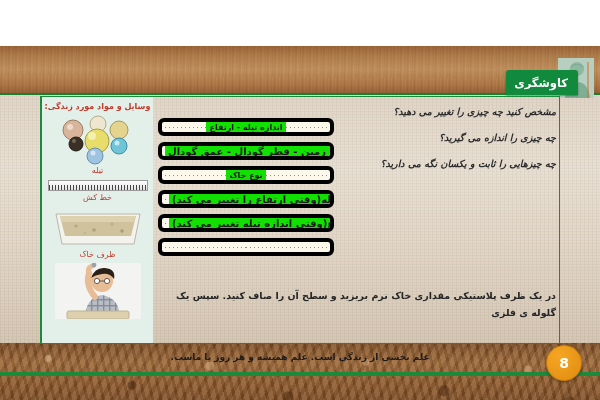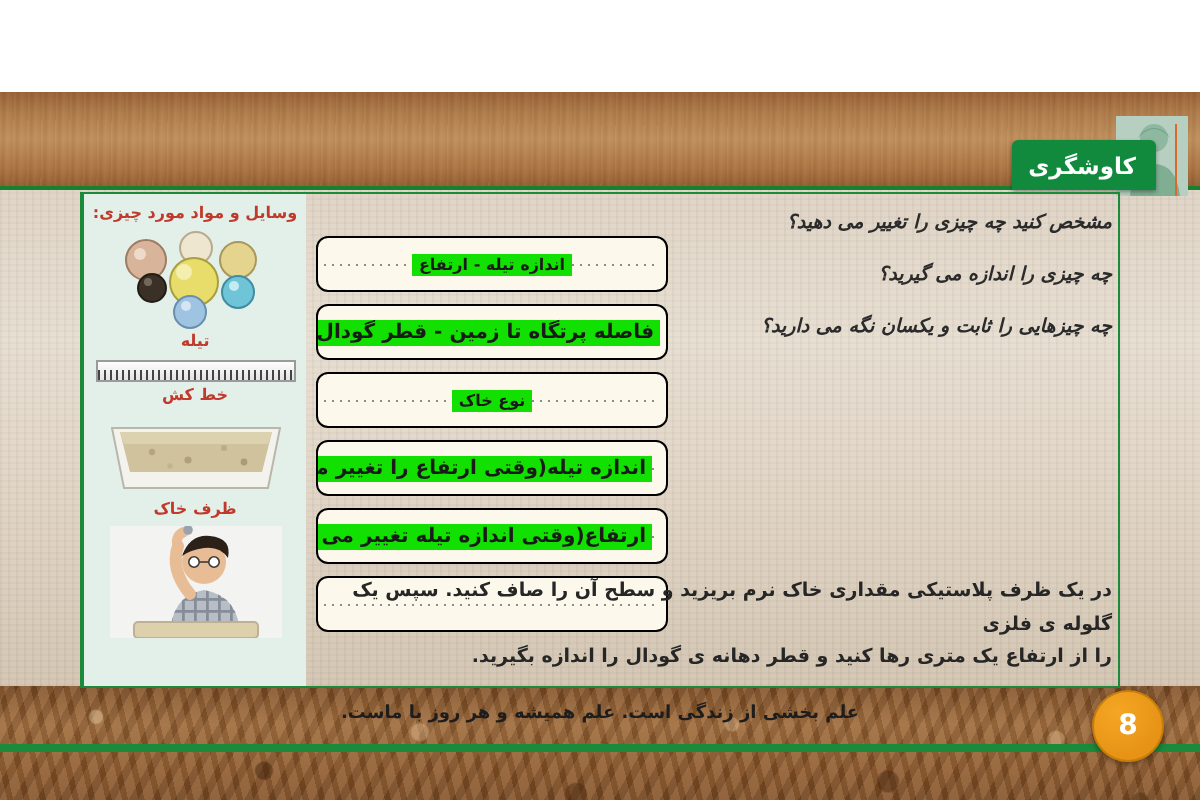--- a/index.html
+++ b/index.html
@@ -104,21 +104,21 @@
     padding: 4px 5px;
     display: flex; flex-direction: column; align-items: center;
     overflow: hidden;
   }
   .sidebar-title {
     color: #c0392b; font-size: 8px; font-weight: bold;
     text-align: center; margin: 1px 0 2px;
     white-space: nowrap;
   }
   .sidebar-caption {
-    color: #c0392b; font-size: 8px; font-weight: bold;
+    color: #c0392b; font-size: 8px; font-weight: normal;
     text-align: right; margin: 1px 0 3px;
   }
   .marbles { width: 94px; height: 52px; display:block; }
   .ruler {
     width: 100px; height: 11px;
     background: linear-gradient(180deg,#fdfdfd,#e4e4e4);
     border: 1px solid #9a9a9a;
     position: relative; overflow: hidden;
     margin: 2px 0 1px;
   }
@@ -139,25 +139,25 @@
     color: #2b2b2b; font-size: 9.5px; font-weight: bold;
     line-height: 1.35; margin-bottom: 13px; white-space: nowrap; font-style: italic;
   }
 
   
   .answer-stack {
     position: absolute; left: 158px; top: 98px;
     width: 176px;
   }
   .answer-box {
-    height: 28px; margin-bottom: 6px;
+    height: 18px; margin-bottom: 6px;
     background: #fdf8ec;
-    border: 1px solid #000000;
+    border: 4px solid #000000;
     border-radius: 6px;
-    display: flex; align-items: center; justify-content: space-between;
+    display: flex; align-items: center; justify-content: flex-end;
     padding: 0 3px; overflow: hidden;
   }
   .answer-box .dots {
     flex: 1 1 auto; height: 1px;
     background: repeating-linear-gradient(90deg,#8e8e8e 0 1px, transparent 1px 4px);
     min-width: 4px;
   }
   .answer-box .filled {
     background: #12e000;
     color: #1a1a1a;
@@ -226,21 +226,21 @@
       <line x1="30" y1="4" x2="30" y2="40" stroke="#d96a2b" stroke-width="1"></line>
     </svg>
   </div>
   <div class="header-tab">
     <span class="label">کاوشگری</span>
   </div>
 
   <div class="content-panel"></div>
 
   <div class="sidebar">
-    <div class="sidebar-title">وسایل و مواد مورد چیزی:</div>
+    <div class="sidebar-title">وسایل و مواد مورد زندگی:</div>
 
     <svg class="marbles" viewBox="0 0 94 52">
       <circle cx="22" cy="17" r="10" fill="#d8b49a" stroke="#9d7c63" stroke-width="1"></circle>
       <circle cx="19" cy="14" r="3" fill="#f2e3d6" opacity=".8"></circle>
       <circle cx="47" cy="11" r="8" fill="#efe6cf" stroke="#b6ab8c" stroke-width="1"></circle>
       <circle cx="68" cy="17" r="9" fill="#e4d48e" stroke="#a8975a" stroke-width="1"></circle>
       <circle cx="46" cy="28" r="12" fill="#e8dd6b" stroke="#a89e3f" stroke-width="1"></circle>
       <circle cx="41" cy="23" r="4" fill="#f7f2bb" opacity=".85"></circle>
       <circle cx="25" cy="31" r="7" fill="#3a3026" stroke="#221c14" stroke-width="1"></circle>
       <circle cx="23" cy="28" r="2" fill="#8c8272" opacity=".7"></circle>
@@ -320,21 +320,20 @@
       <span class="dots"></span>
     </div>
     <div class="answer-box wide">
       <span class="dots"></span>
       <span class="dots"></span>
     </div>
   </div>
 
   <div class="instructions">
     <p>در یک ظرف پلاستیکی مقداری خاک نرم بریزید و سطح آن را صاف کنید. سپس یک گلوله ی فلزی</p>
-    <p>را از ارتفاع یک متری رها کنید و قطر دهانه ی گودال را اندازه بگیرید.</p>
   </div>
 
   <div class="footer-banner"></div>
   <div class="footer-note">علم بخشی از زندگی است. علم همیشه و هر روز با ماست.</div>
   <div class="footer-strip"></div>
 
   <div class="page-badge">8</div>
 
 </div>
 

